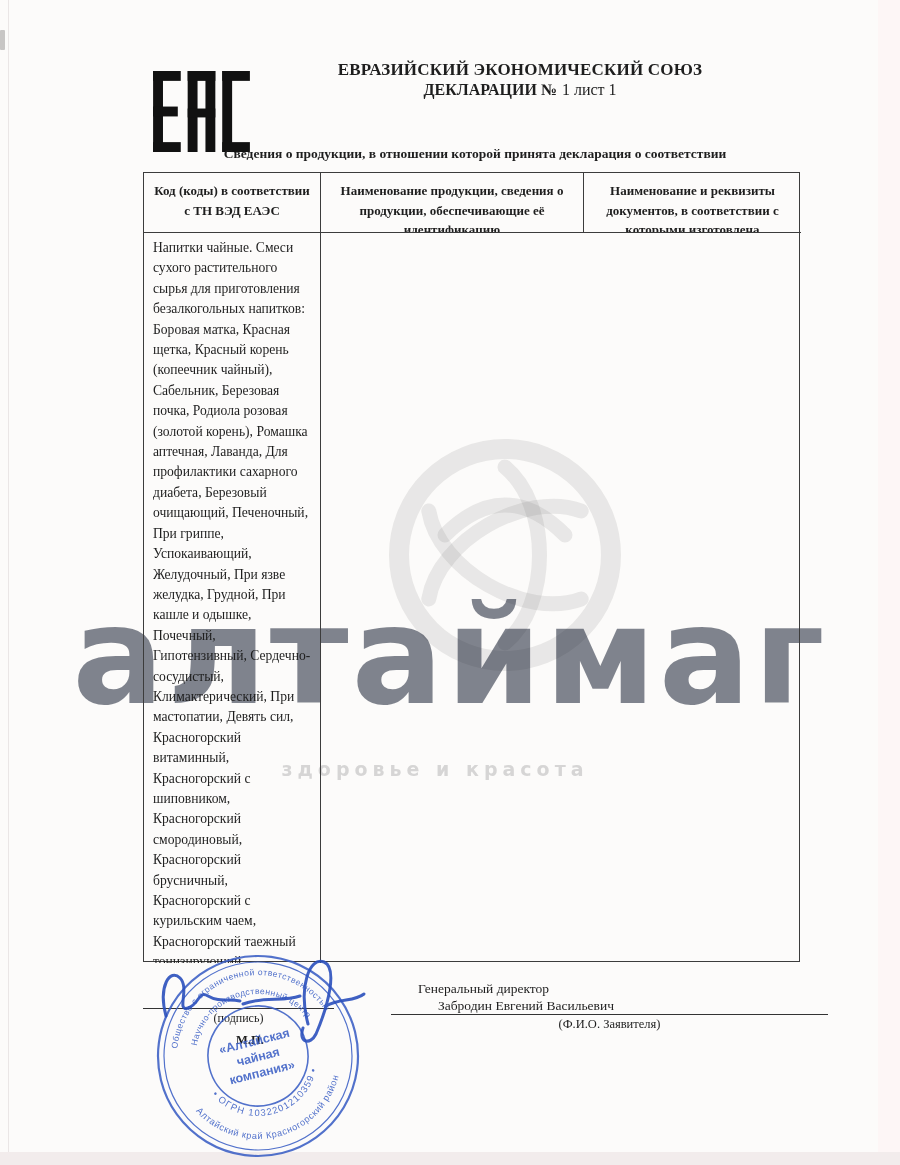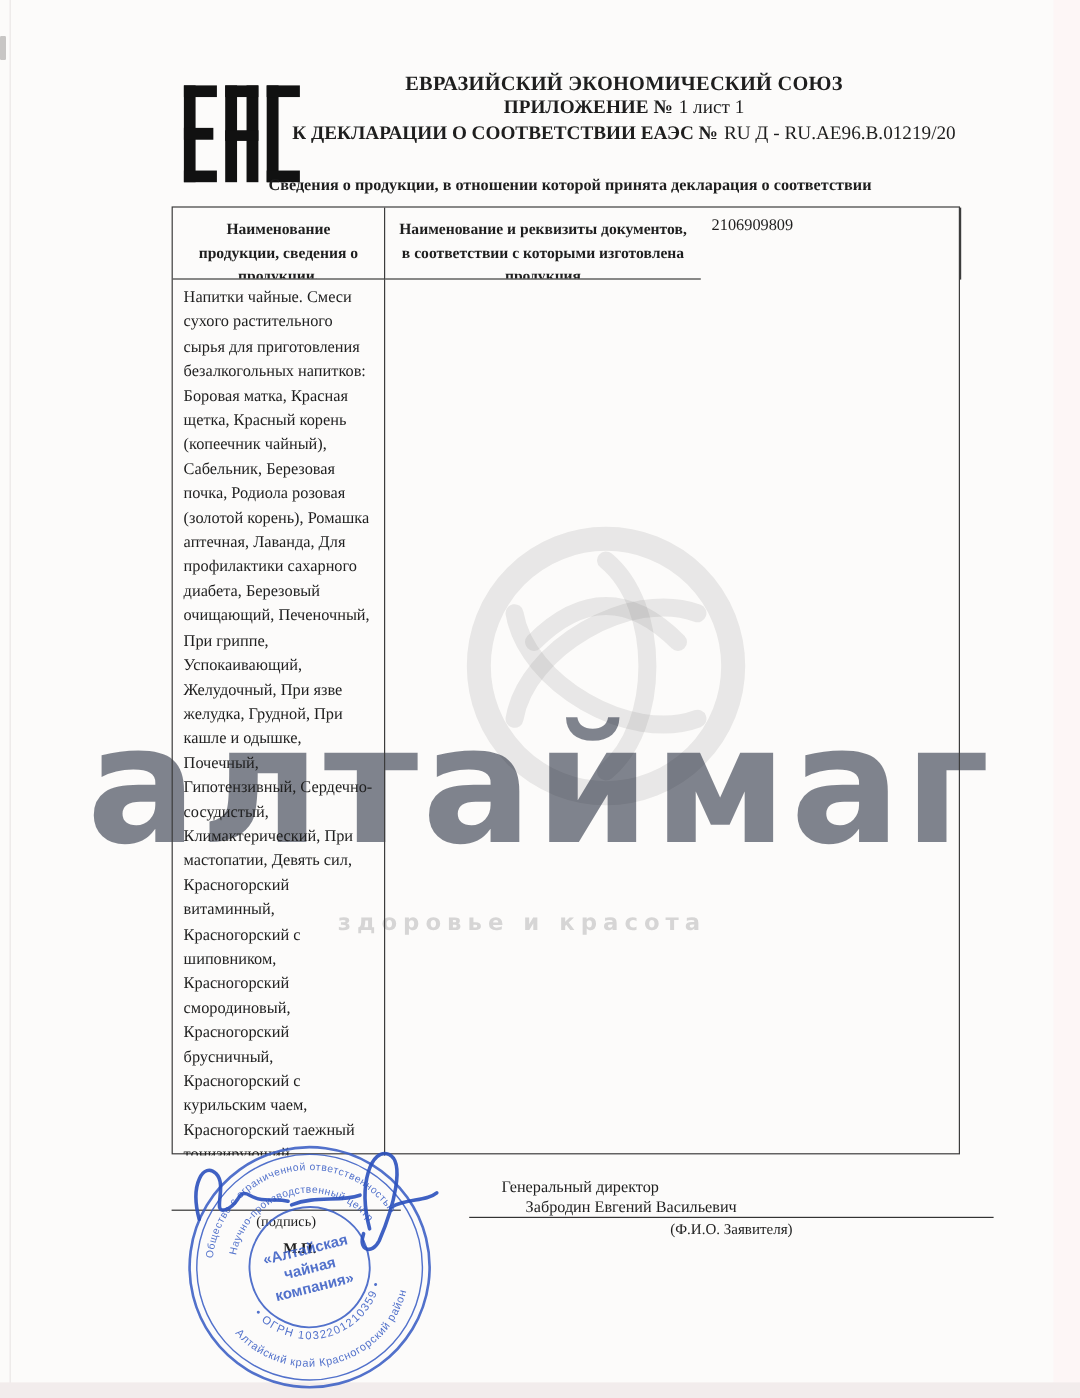--- a/index.html
+++ b/index.html
@@ -101,29 +101,28 @@
     <rect x="35" y="0" width="28" height="10"></rect>
       <rect x="35" y="38" width="28" height="9"></rect>
     <rect x="70" y="0" width="10" height="82"></rect>
       <rect x="70" y="0" width="28" height="10"></rect>
     <rect x="70" y="72" width="28" height="10"></rect>
   </g>
 </svg>
 
 <div class="header">
   <div class="l1">ЕВРАЗИЙСКИЙ ЭКОНОМИЧЕСКИЙ СОЮЗ</div>
-  <div class="l2"><span class="b">ПРИЛОЖЕНИЕ №</span><span class="sp">1 лист 1</span></div>
-  <div class="l3"><span class="b">К ДЕКЛАРАЦИИ О СООТВЕТСТВИИ ЕАЭС №</span><span class="sp">RU Д - RU.АЕ96.В.01219/20</span></div>
+  <div class="l2"><span class="b">ДЕКЛАРАЦИИ №</span><span class="sp">1 лист 1</span></div>
 </div>
 <div class="subtitle">Сведения о продукции, в отношении которой принята декларация о соответствии</div>
 
 <div class="ptable">
+  <div class="cell th">Код (коды) в соответствии с ТН ВЭД ЕАЭС</div>
   <div class="cell th">Наименование продукции, сведения о продукции, обеспечивающие её идентификацию</div>
   <div class="cell th last-col">Наименование и реквизиты документов, в соответствии с которыми изготовлена продукция</div>
-  <div class="cell td last-row">2106909809</div>
   <div class="cell td last-row">Напитки чайные. Смеси сухого растительного сырья для приготовления безалкогольных напитков: Боровая матка, Красная щетка, Красный корень (копеечник чайный), Сабельник, Березовая почка, Родиола розовая (золотой корень), Ромашка аптечная, Лаванда, Для профилактики сахарного диабета, Березовый очищающий, Печеночный, При гриппе, Успокаивающий, Желудочный, При язве желудка, Грудной, При кашле и одышке, Почечный, Гипотензивный, Сердечно-сосудистый, Климактерический, При мастопатии, Девять сил, Красногорский витаминный, Красногорский с шиповником, Красногорский смородиновый, Красногорский брусничный, Красногорский с курильским чаем, Красногорский таежный тонизирующий, Красногорский витаминный с шиповником, Гинекологический с красной щеткой, Гинекологический с боровой маткой, Желчегонный, Мочегонный, Для похудения, Здоровье суставов, Для купания детей, При описторхозе и лямблиозе, Таежный чай, Златогорье, Царский, Княжеский, Боярский, Купеческий, Старорусский, Душничка с зеленым чаем, Янтарный, Аромат Катуни, Ясный взгляд, Алтайский вегето-сосудистый, Вкус лета. Альпийский, Букет Алтая, Очищающий чай тибетских монахов, Живица, Златый сон, Богатырский , Ягодка, Богородский чай, Шиповниковый чай , Алтайский таежный чай, Сибирский чай, Лесовичок, Букет ,Крепыш, Душевный, Витаминка, Солнечная поляна, Раздолье, Цветочный, Молодильный , Хвойный лес, Охотничий, Таежник, Алтайский ,Совенок, Будь здоров, Гречишный, Чудо бор, АлтайЧай, Плодово-Ягодный , Ягодный, АлтайЧиК, Алтай Сад, Медвежий чай, Здоровичок, Алтын, Добрый, Бодрый, Вкусный, Любимый чай, Алтайский клад, Посиделкин, Магия Алтая, Древний обычай.</div>
 </div>
 
 <div class="director-title">Генеральный директор</div>
 <div class="director-name">Забродин Евгений Васильевич</div>
 <div class="fio-line"></div>
 <div class="fio-caption">(Ф.И.О. Заявителя)</div>
 <div class="sig-line"></div>
 <div class="sig-caption">(подпись)</div>
 <div class="mp-label">М.П.</div>

